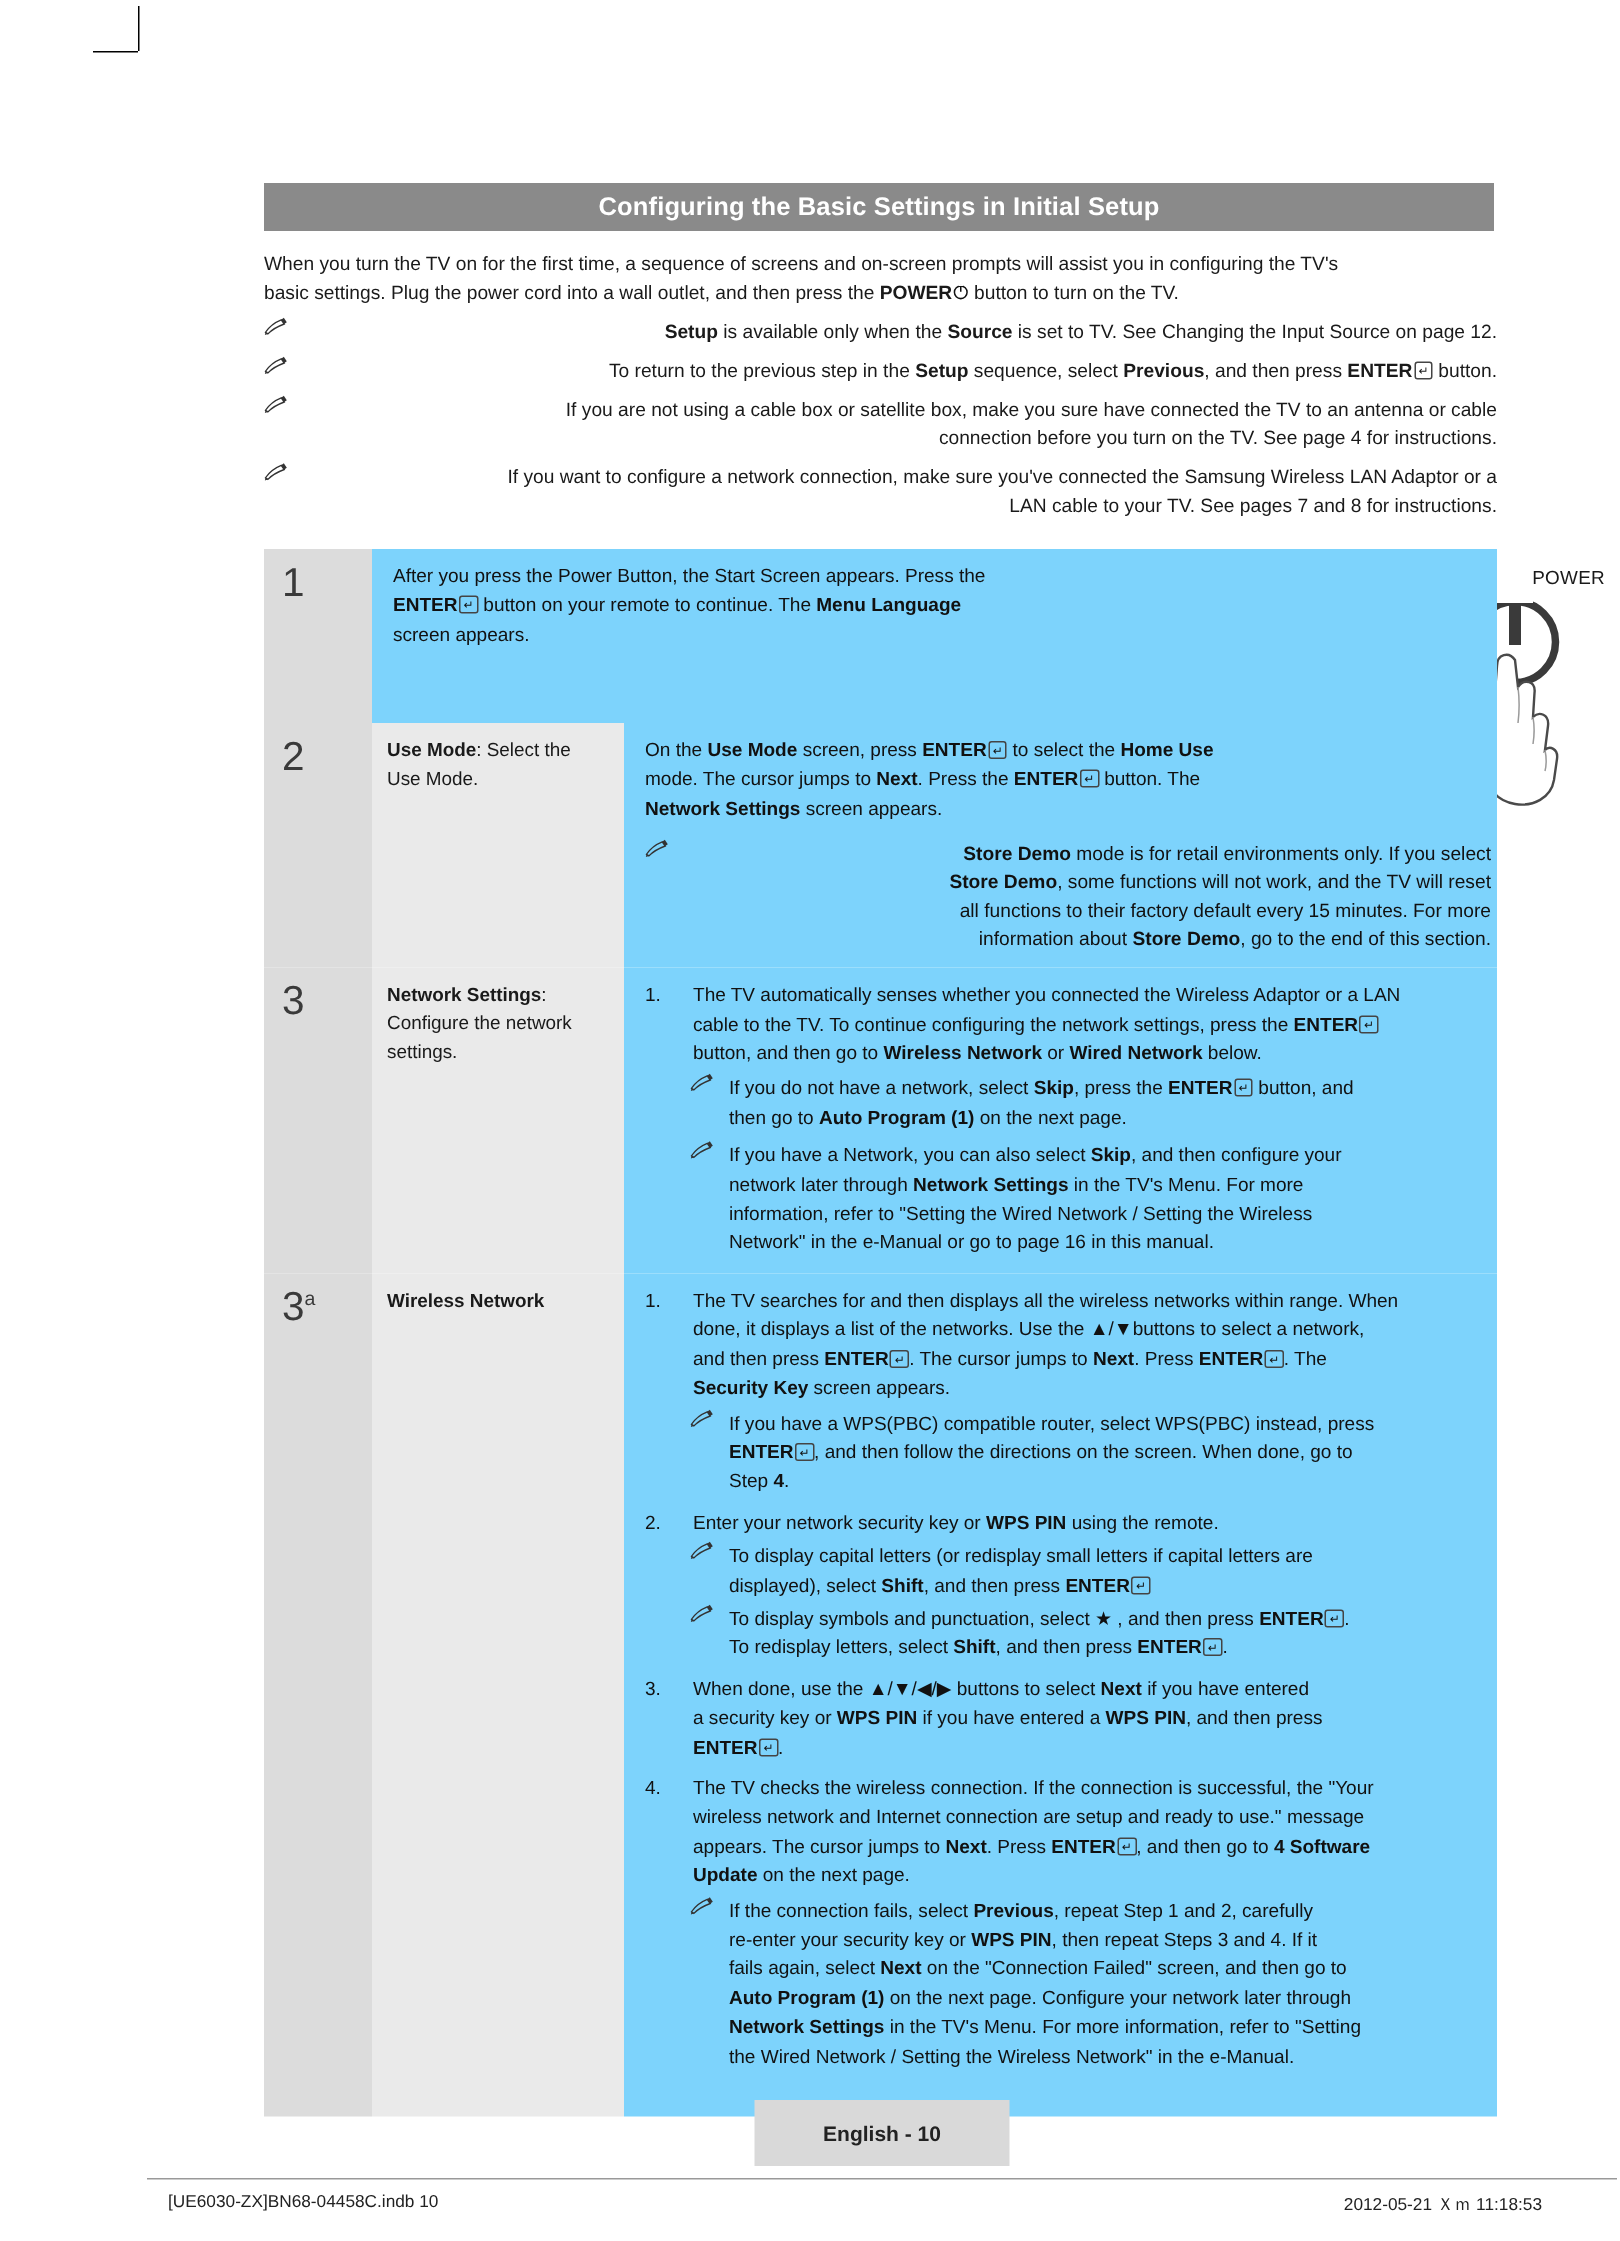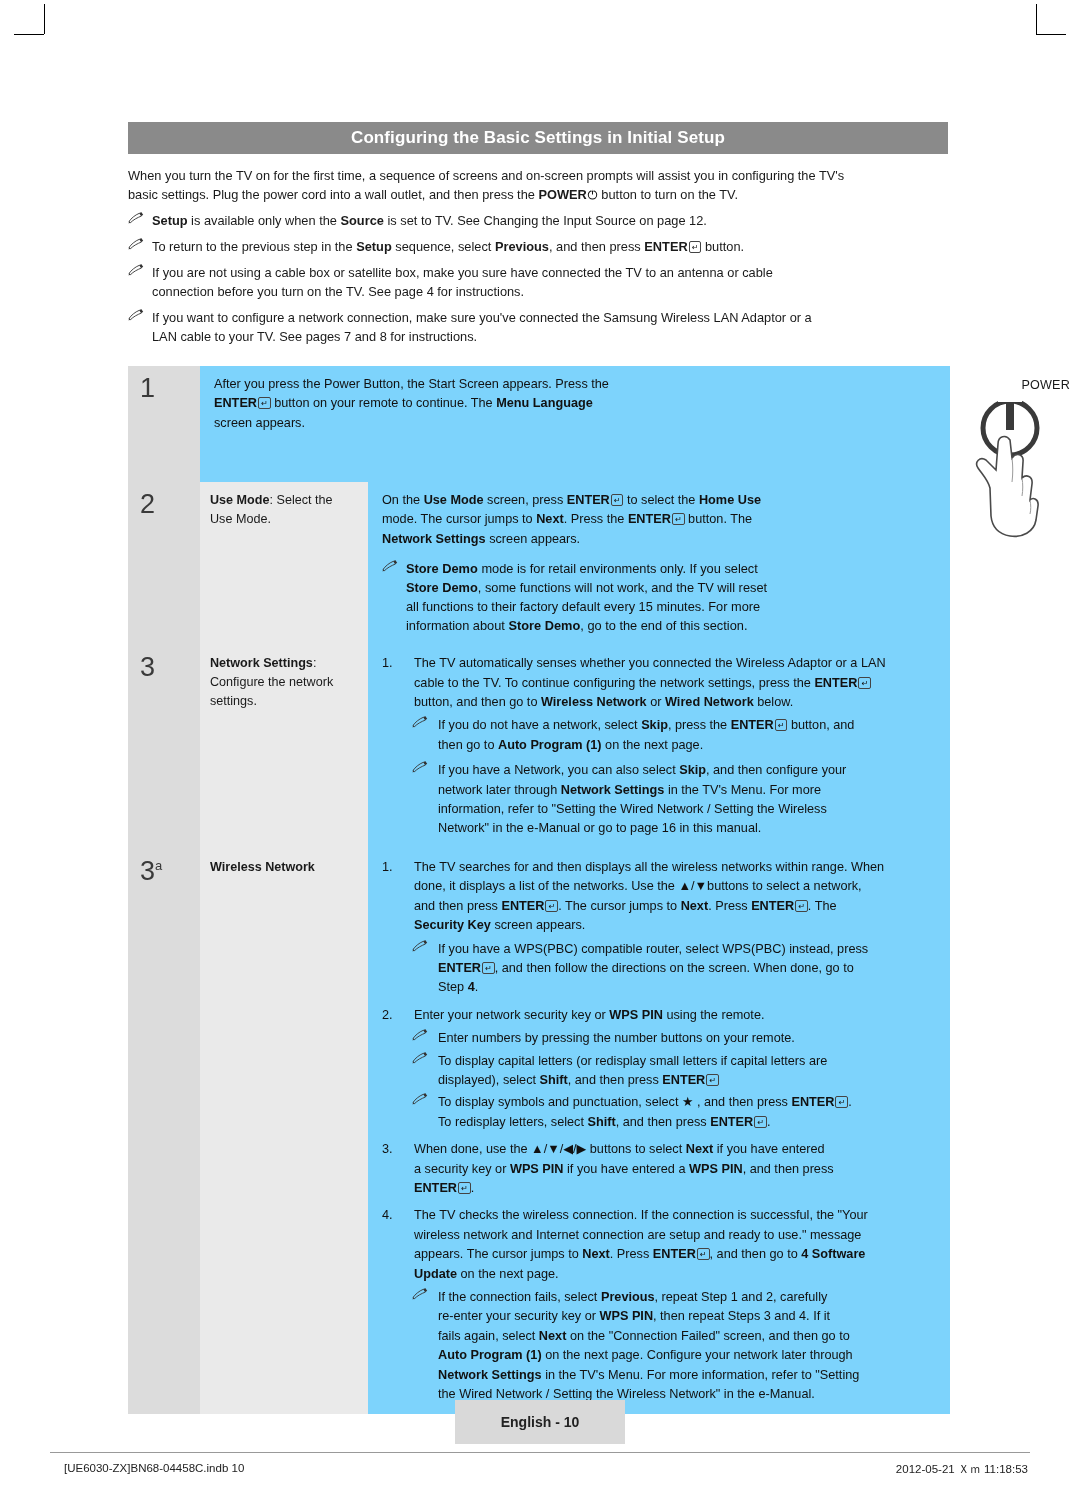--- a/index.html
+++ b/index.html
@@ -11,20 +11,21 @@
     width: 1080px;
     height: 1494px;
     position: relative;
     font-family: "Liberation Sans", sans-serif;
     color: #111;
     overflow: hidden;
   }
   .page {
     position: absolute;
     inset: 0;
+    margin-left: 48px;
   }
   
   .crop {
     position: absolute;
     background: #000;
   }
   .crop.v { width: 1px; height: 30px; }
   .crop.h { height: 1px; width: 30px; }
 
   .title-bar {
@@ -54,20 +55,21 @@
   }
   .intro p { margin: 0 0 2px 0; }
   b { font-weight: bold; }
 
   .note {
     position: relative;
     padding-left: 24px;
     margin-top: 7px;
     font-size: 12.8px;
     line-height: 19px;
+    text-align: right;
   }
   .note .nglyph {
     position: absolute;
     left: 0px;
     top: -1px;
     font-size: 14px;
     color: #333;
   }
 
   .table {
@@ -379,28 +381,20 @@
           <span>If you have a WPS(PBC) compatible router, select WPS(PBC) instead, press</span><br>
           <b>ENTER</b><span class="ent">↵</span><span>, and then follow the directions on the screen. When done, go to</span><br>
           <span>Step </span><b>4</b><span>.</span>
         </div>
 
         <div class="numitem" style="margin-top:8px;">
           <span class="n">2.</span>
           <span>Enter your network security key or </span><b>WPS PIN</b><span> using the remote.</span>
         </div>
 
-        <div class="subnote">
-          <span class="nglyph"><svg width="17" height="13" viewBox="0 0 17 13">
-                <path d="M1 10.5 C3 7.5, 7 4, 11.5 2.2 L13.5 5 C9.5 6.5, 5 9, 2.6 11.6 Z" fill="none" stroke="#333" stroke-width="0.9"></path>
-                <path d="M11.5 2.2 L13.2 0.9 L15.2 3.8 L13.5 5 Z" fill="#333"></path>
-                <path d="M1 10.5 L2.6 11.6 L0.6 12.4 Z" fill="#333"></path>
-              </svg></span>
-          <span>Enter numbers by pressing the number buttons on your remote.</span>
-        </div>
 
 
         <div class="subnote" style="margin-top:3px;">
           <span class="nglyph"><svg width="17" height="13" viewBox="0 0 17 13">
                 <path d="M1 10.5 C3 7.5, 7 4, 11.5 2.2 L13.5 5 C9.5 6.5, 5 9, 2.6 11.6 Z" fill="none" stroke="#333" stroke-width="0.9"></path>
                 <path d="M11.5 2.2 L13.2 0.9 L15.2 3.8 L13.5 5 Z" fill="#333"></path>
                 <path d="M1 10.5 L2.6 11.6 L0.6 12.4 Z" fill="#333"></path>
               </svg></span>
           <span>To display capital letters (or redisplay small letters if capital letters are</span><br>
           <span>displayed), select </span><b>Shift</b><span>, and then press </span><b>ENTER</b><span class="ent">↵</span>

